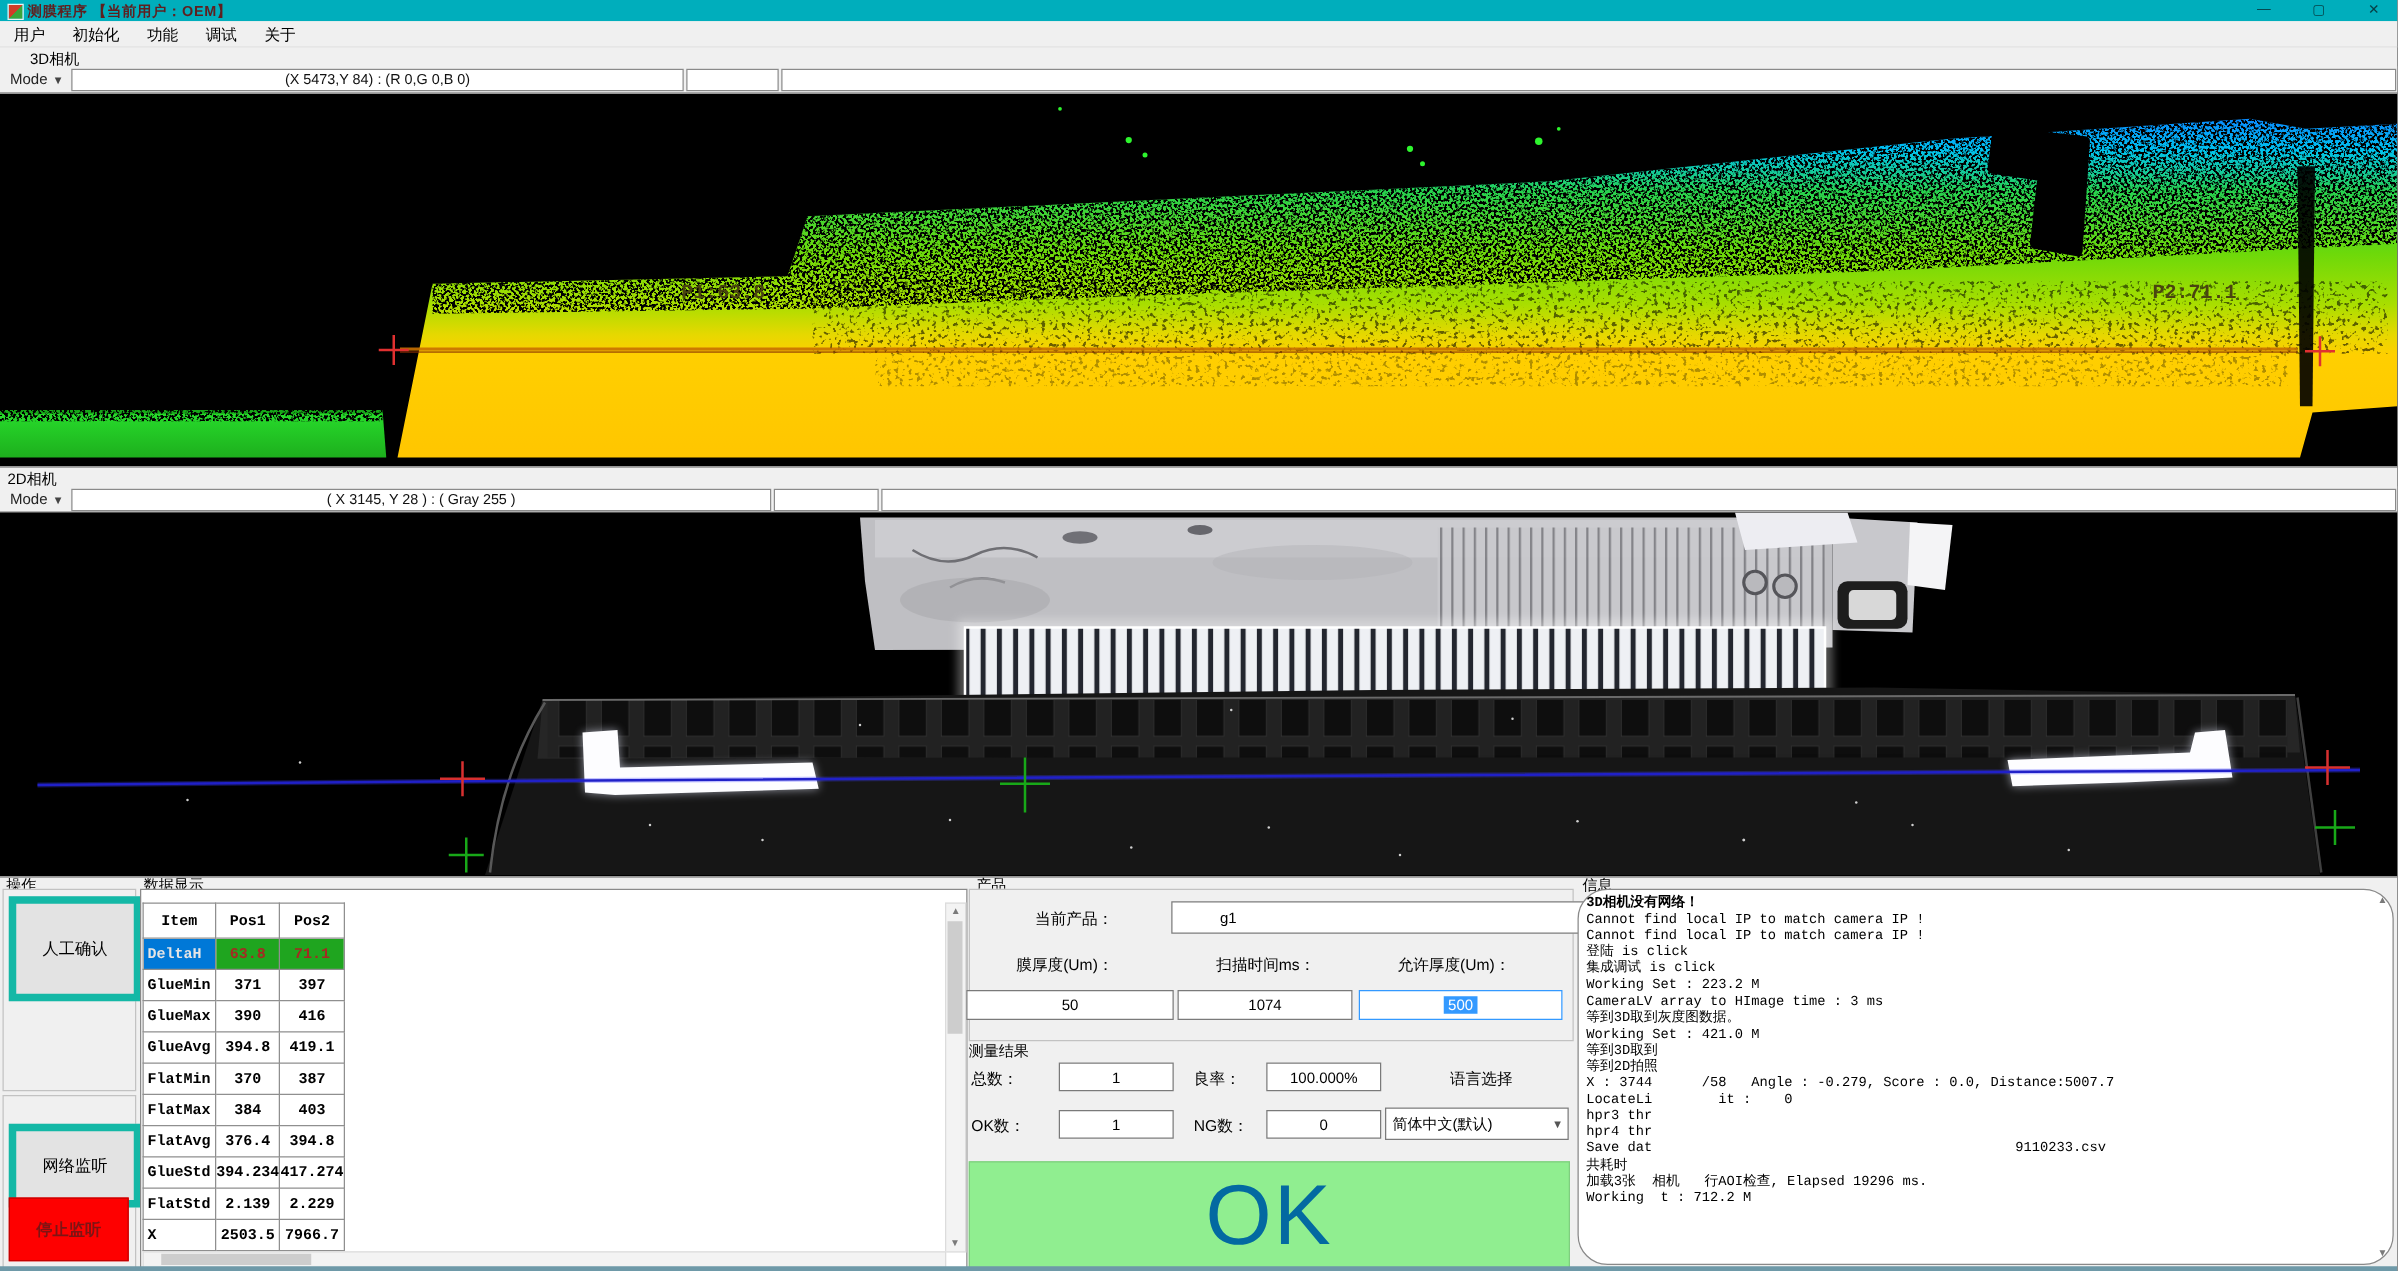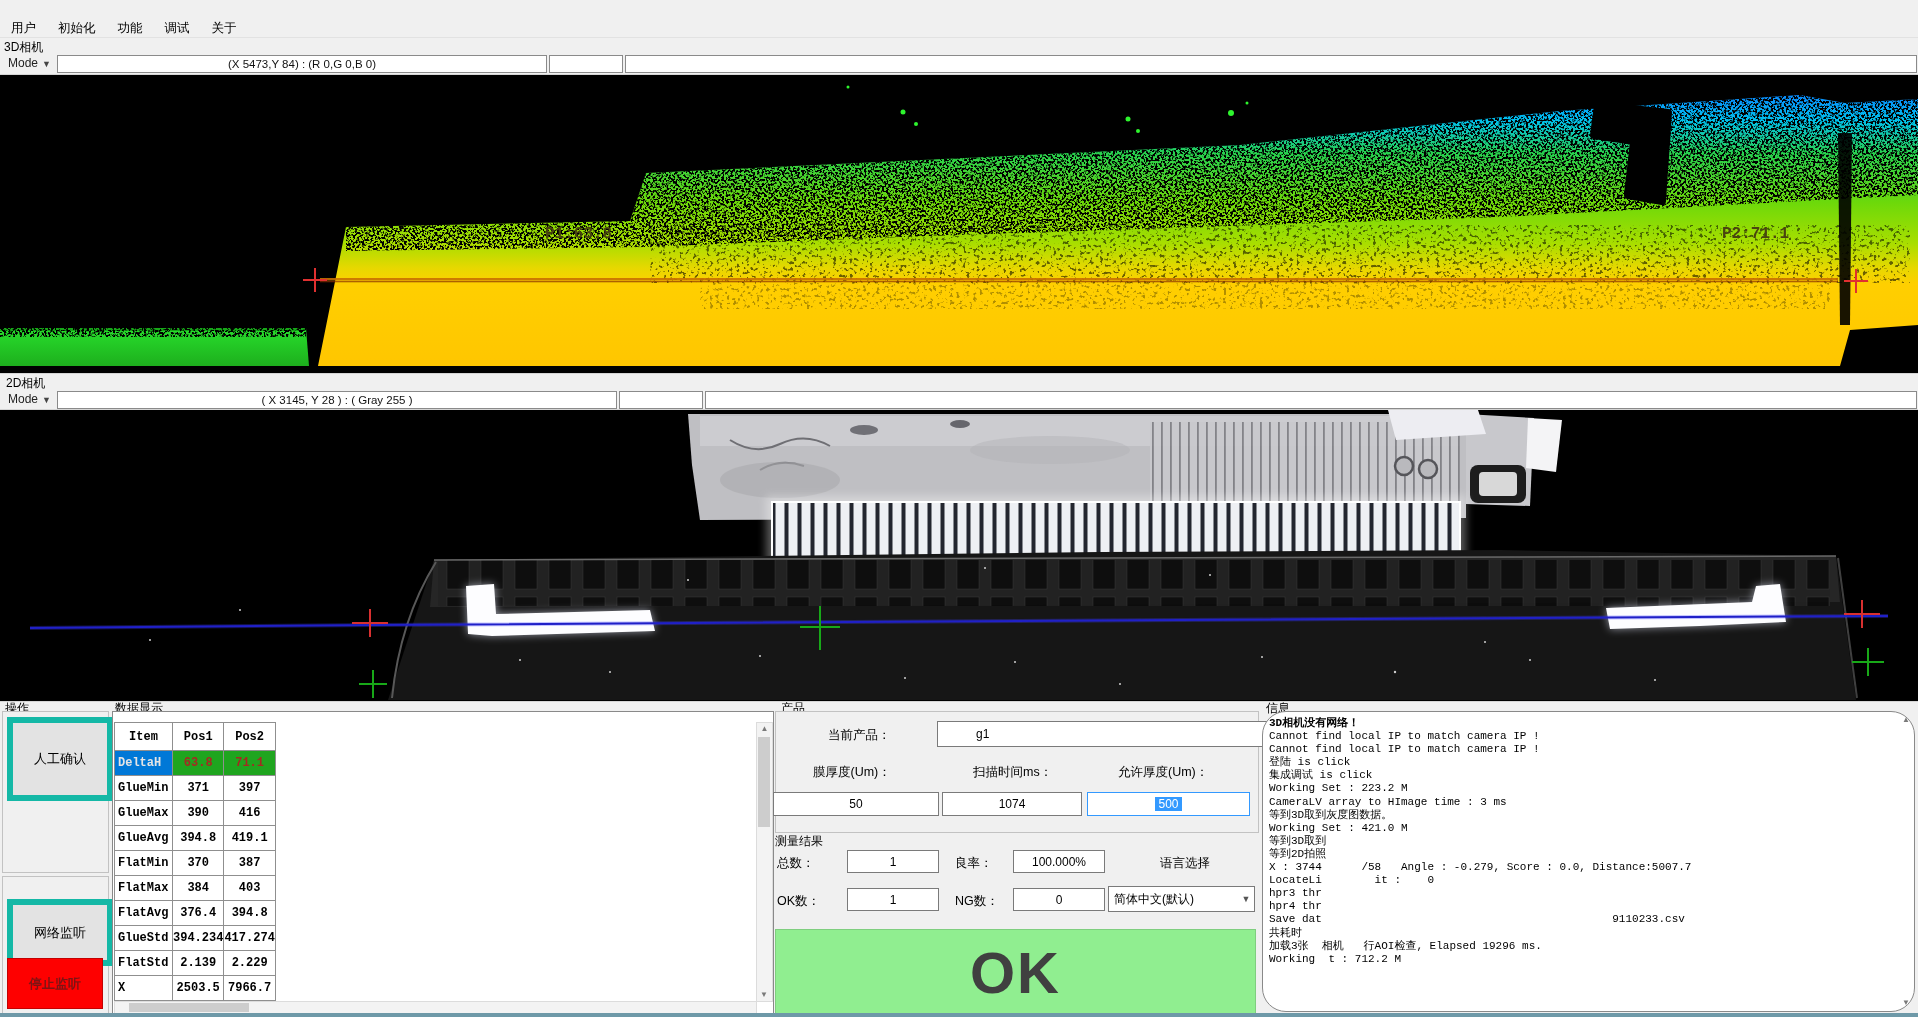--- a/index.html
+++ b/index.html
@@ -45,36 +45,43 @@
   
   .field-label{font-size:12.5px;}
   .input{background:#fff;border:1px solid #7a7a7a;font-size:12px;text-align:center;
          display:flex;align-items:center;justify-content:center;}
   .input-focus{border:1px solid #3399ff;}
   .sel-text{background:#3399ff;color:#fff;padding:0 3px;}
   .dropdown{background:#fff;border:1px solid #7a7a7a;font-size:12px;display:flex;align-items:center;}
   .dropdown .dd-text{flex:1;padding-left:5px;}
   .dropdown .dd-arr{width:16px;text-align:center;color:#555;font-size:9px;}
   .ok-banner{background:#90ee90;border:1px solid #7fce7f;display:flex;align-items:center;justify-content:center;}
-  .ok-text{font-size:58px;font-weight:bold;color:#404040;letter-spacing:2px;}
+  .ok-text{font-size:68px;font-weight:normal;color:#0369a1;letter-spacing:2px;}
   
   .log{font-family:"Liberation Mono","DejaVu Sans Mono",monospace;font-size:11px;line-height:13.1px;
        white-space:pre;color:#000;}
   .log-line:first-child{font-weight:bold;}
   .bottom-strip{left:0;top:1013px;width:1918px;height:4px;background:#6e99a8;}
 </style>
 </head>
 <body>
 
 <div class="app">
 
+  <div class="abs titlebar">
+    <div class="abs app-icon"></div>
+    <div class="abs title-text">测膜程序 【当前用户：OEM】</div>
+    <div class="abs win-btn" style="left:1796px;">—</div>
+    <div class="abs win-btn" style="left:1840px;">▢</div>
+    <div class="abs win-btn" style="left:1884px;">✕</div>
+  </div>
 
   <div class="abs menubar"><span class="menu-item">用户</span><span class="menu-item">初始化</span><span class="menu-item">功能</span><span class="menu-item">调试</span><span class="menu-item">关于</span></div>
 
-  <div class="abs sec-label" style="left:4px;top:39px;">3D相机</div>
+  <div class="abs sec-label" style="left:24px;top:39px;">3D相机</div>
 
   <div class="abs toolbar" style="top:53px;">
     <span class="abs mode-btn"><span>Mode</span><span class="mode-arr">▼</span></span>
     <div class="abs tb-box" style="left:57px;width:488px;">(X 5473,Y 84) : (R 0,G 0,B 0)</div>
     <div class="abs tb-box" style="left:549px;width:72px;"></div>
     <div class="abs tb-box" style="left:625px;width:1290px;"></div>
   </div>
 
   <div class="abs view" style="top:74px;height:298px;">
     <svg width="1918" height="298" viewBox="0 0 1918 298">

